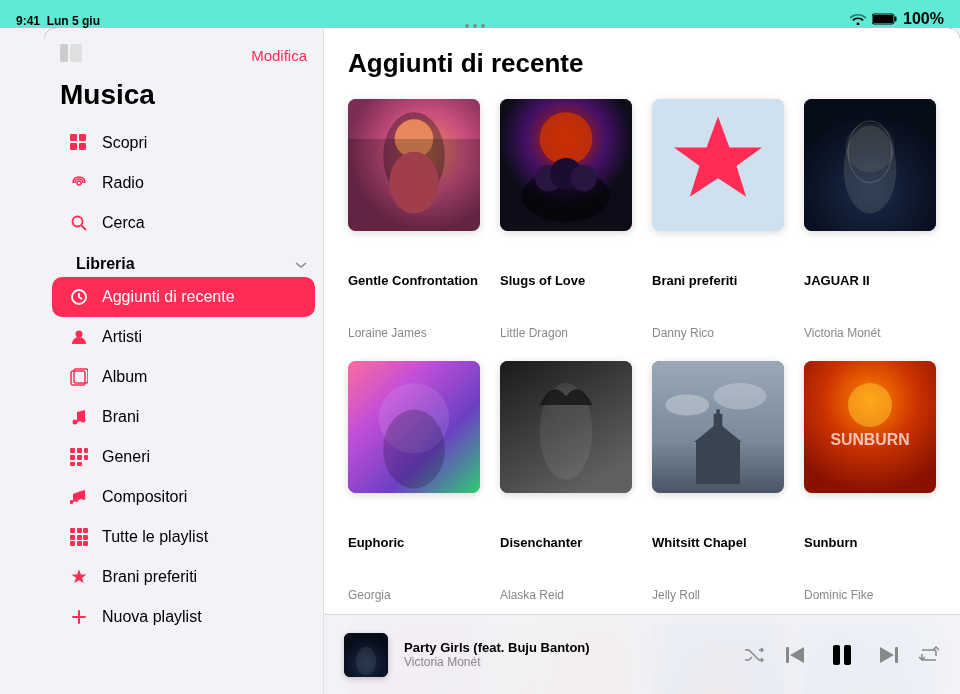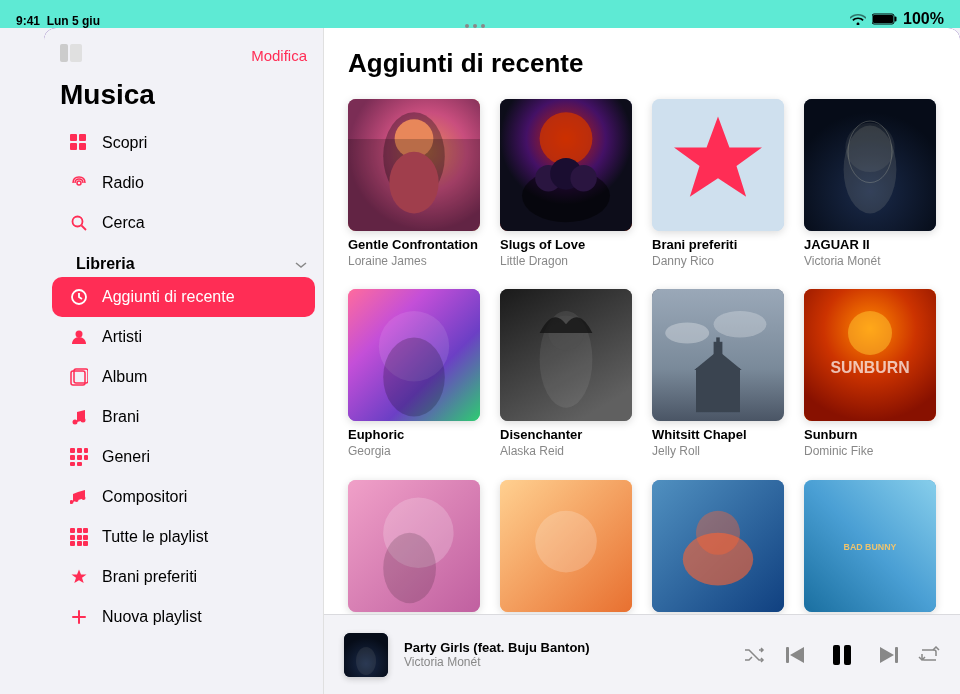--- a/index.html
+++ b/index.html
@@ -158,20 +158,21 @@
     .albums-grid {
       display: grid;
       grid-template-columns: repeat(4, 1fr);
       gap: 20px;
     }
 
     .album-item {
       display: flex;
       flex-direction: column;
       cursor: pointer;
+      gap: 36px;
     }
 
     .album-cover {
       width: 100%;
       aspect-ratio: 1;
       border-radius: 8px;
       overflow: hidden;
       margin-bottom: 6px;
       box-shadow: 0 2px 8px rgba(0,0,0,0.15);
     }

